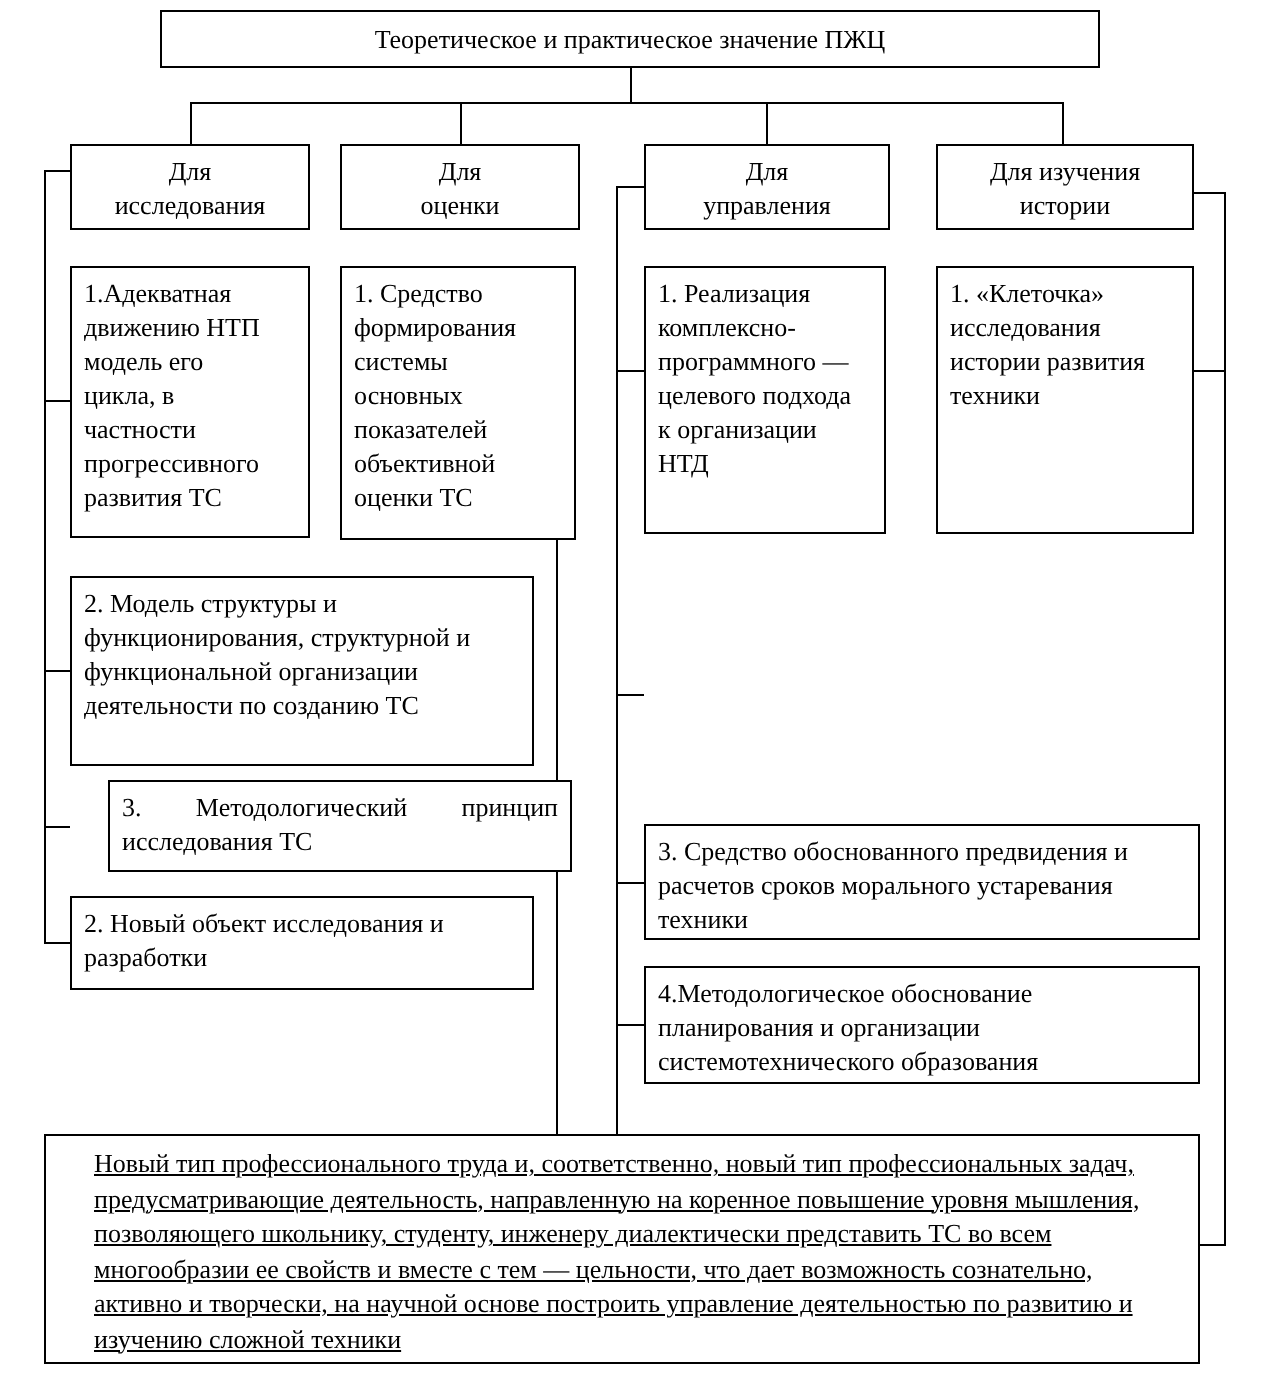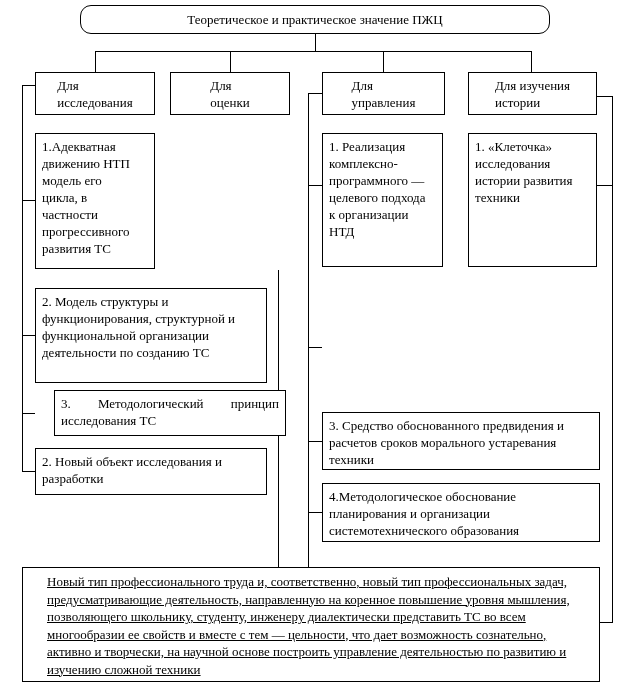--- a/index.html
+++ b/index.html
@@ -6,22 +6,22 @@
   #canvas{
     position:relative;width:636px;height:687px;background:#ffffff;
     font-family:"Liberation Serif","DejaVu Serif",serif;color:#000;
     overflow:hidden;
   }
   .box{
     position:absolute;border:1px solid #000;background:#fff;
     box-sizing:border-box;font-size:13px;line-height:17px;
     padding:4px 6px;
   }
-  .hdr{display:flex;align-items:center;justify-content:center;}
-  .ttl{display:flex;align-items:center;justify-content:center;text-align:right;border-radius:11px;}
+  .hdr{display:flex;align-items:center;justify-content:center;text-align:center;}
+  .ttl{display:flex;align-items:center;justify-content:center;text-align:right;}
   .pre{white-space:pre-line;}
   .justify{text-align:justify;margin-left:19px;}
   .hl,.vl{position:absolute;background:#000;}
   .hl{height:1px;}
   .vl{width:1px;}
   .footer-box{line-height:17.5px;padding:5px 24px;text-decoration:underline;}
 </style>
 </head>
 <body>
 
@@ -66,20 +66,27 @@
   <div class="box hdr pre" style="left:468px;top:72px;width:129px;height:43px">Для изучения
 истории</div>
 
   <div class="box pre" style="left:35px;top:133px;width:120px;height:136px">1.Адекватная
 движению НТП
 модель его
 цикла, в
 частности
 прогрессивного
 развития ТС</div>
+  <div class="box pre" style="left:170px;top:133px;width:118px;height:137px">1. Средство
+формирования
+системы
+основных
+показателей
+объективной
+оценки ТС</div>
   <div class="box pre" style="left:322px;top:133px;width:121px;height:134px">1. Реализация
 комплексно-
 программного —
 целевого подхода
 к организации
 НТД</div>
   <div class="box pre" style="left:468px;top:133px;width:129px;height:134px">1. «Клеточка»
 исследования
 истории развития
 техники</div>

